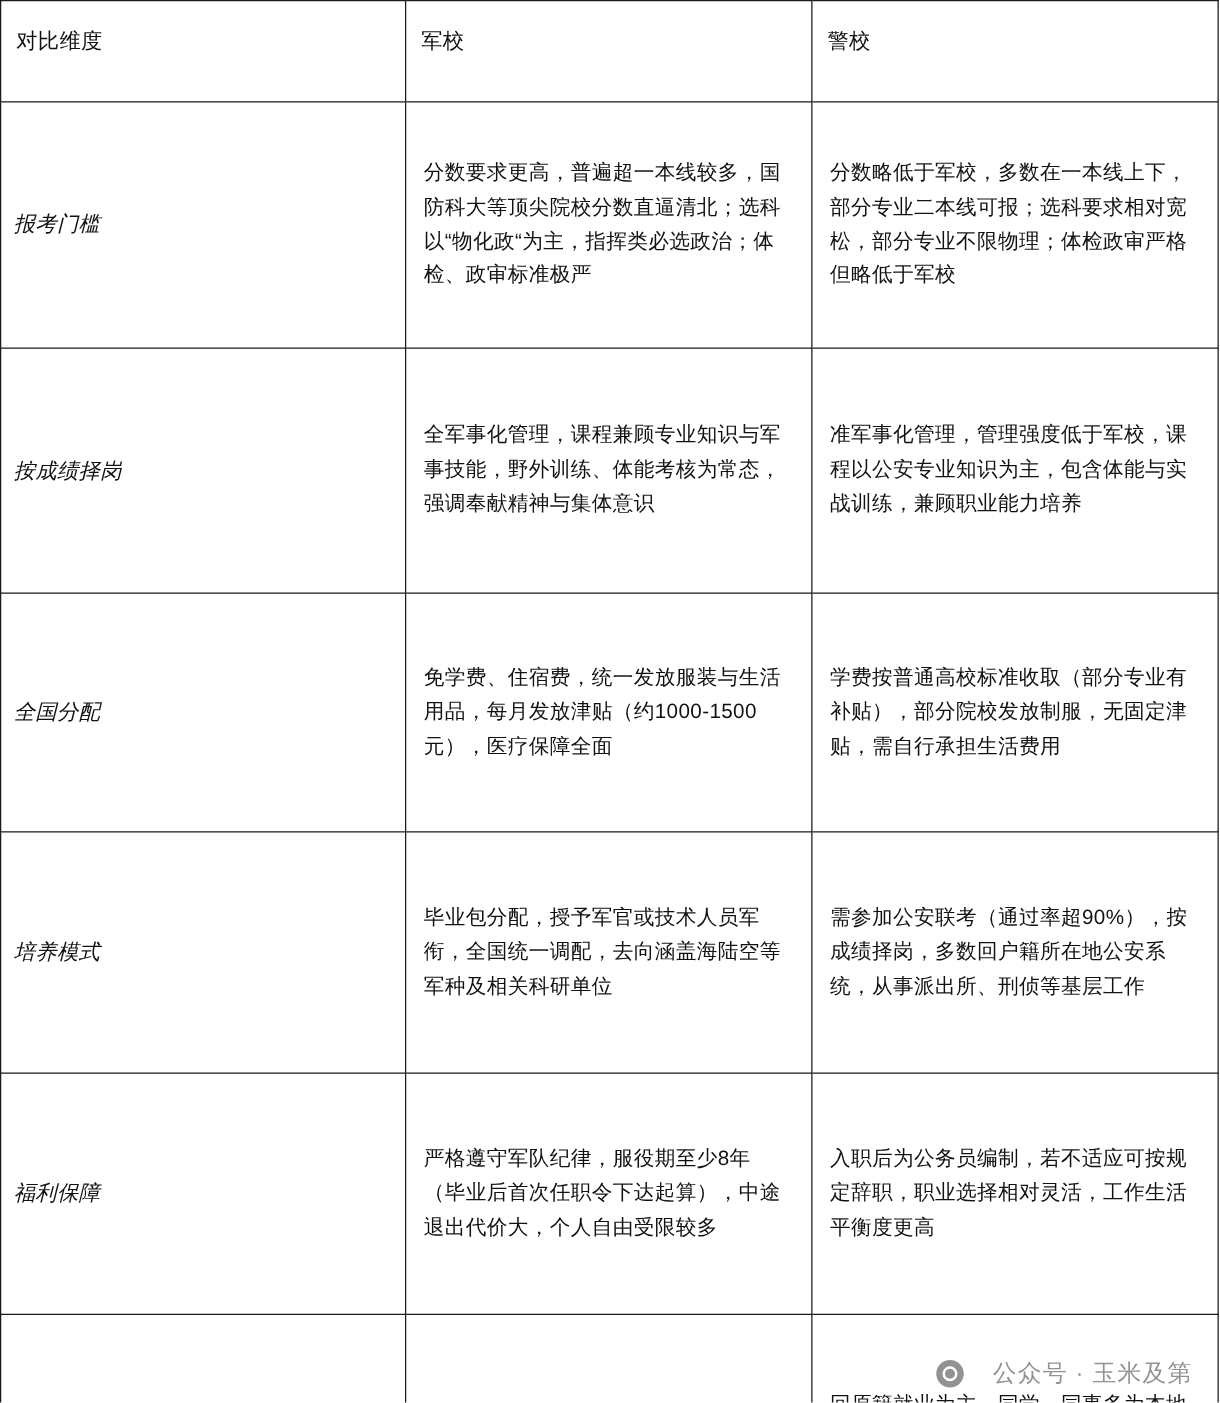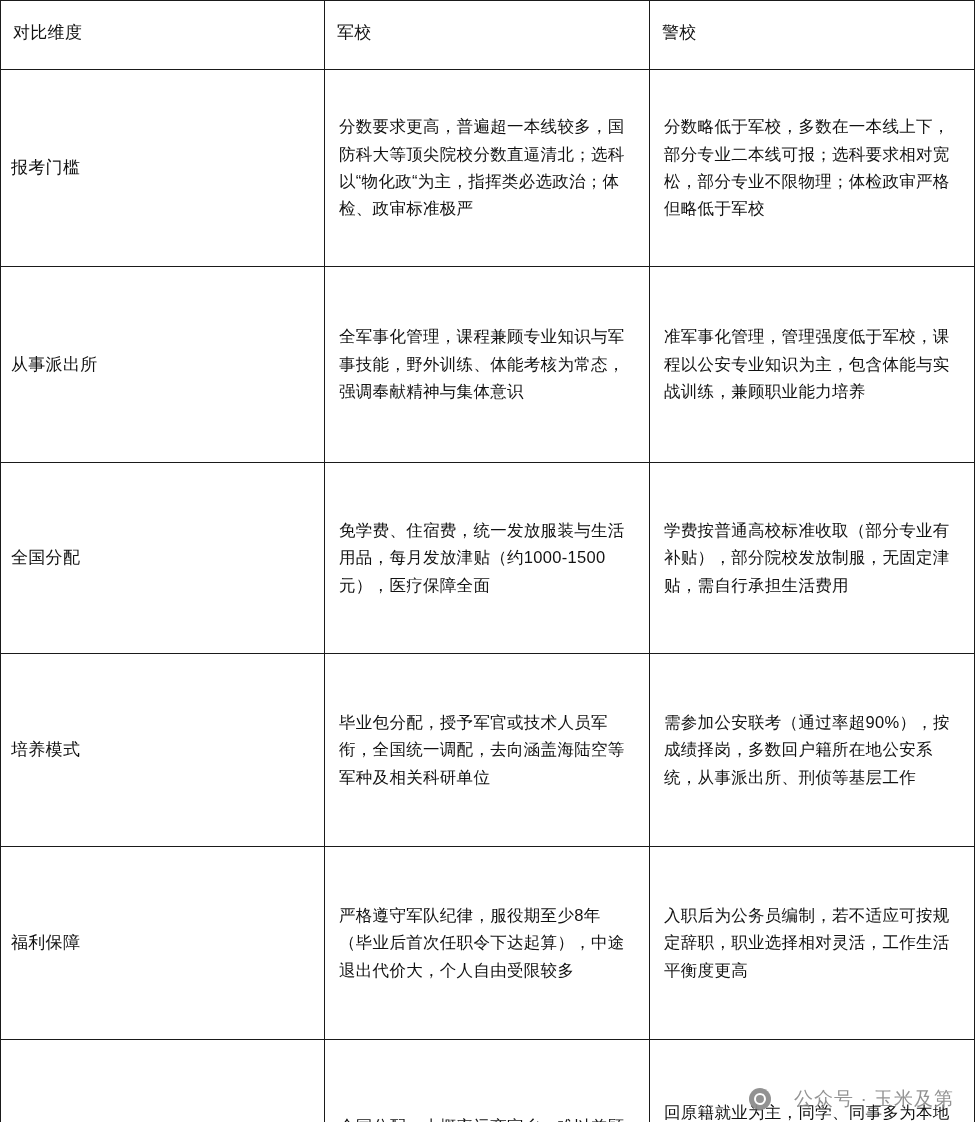--- a/index.html
+++ b/index.html
@@ -32,27 +32,28 @@
     text-align: left;
     padding: 10px 12px;
     font-size: 17px;
     line-height: 1.62;
     letter-spacing: 0.3px;
     word-break: break-word;
   }
   table.compare thead th {
     height: 52px;
     padding-top: 6px;
-    padding-bottom: 10px;
+    padding-bottom: 22px;
     font-size: 17px;
     vertical-align: middle;
   }
   table.compare td.dim {
     font-size: 17px;
     padding-left: 10px;
+    font-style: italic;
   }
   table.compare td.cell {
     font-size: 16.5px;
     line-height: 1.66;
     padding-left: 14px;
     padding-right: 24px;
   }
   
   tr.r0 td { height: 176px; }
   tr.r1 td { height: 175px; margin-left: 32px; }
@@ -110,21 +111,21 @@
       <th>警校</th>
     </tr>
   </thead>
   <tbody>
     <tr class="r0">
       <td class="dim">报考门槛</td>
       <td class="cell">分数要求更高，普遍超一本线较多，国防科大等顶尖院校分数直逼清北；选科以“物化政“为主，指挥类必选政治；体检、政审标准极严</td>
       <td class="cell">分数略低于军校，多数在一本线上下，部分专业二本线可报；选科要求相对宽松，部分专业不限物理；体检政审严格但略低于军校</td>
     </tr>
     <tr class="r1">
-      <td class="dim">从事派出所</td>
+      <td class="dim">按成绩择岗</td>
       <td class="cell">全军事化管理，课程兼顾专业知识与军事技能，野外训练、体能考核为常态，强调奉献精神与集体意识</td>
       <td class="cell">准军事化管理，管理强度低于军校，课程以公安专业知识为主，包含体能与实战训练，兼顾职业能力培养</td>
     </tr>
     <tr class="r2">
       <td class="dim">全国分配</td>
       <td class="cell">免学费、住宿费，统一发放服装与生活用品，每月发放津贴（约1000-1500元），医疗保障全面</td>
       <td class="cell">学费按普通高校标准收取（部分专业有补贴），部分院校发放制服，无固定津贴，需自行承担生活费用</td>
     </tr>
     <tr class="r3">
       <td class="dim">培养模式</td>

